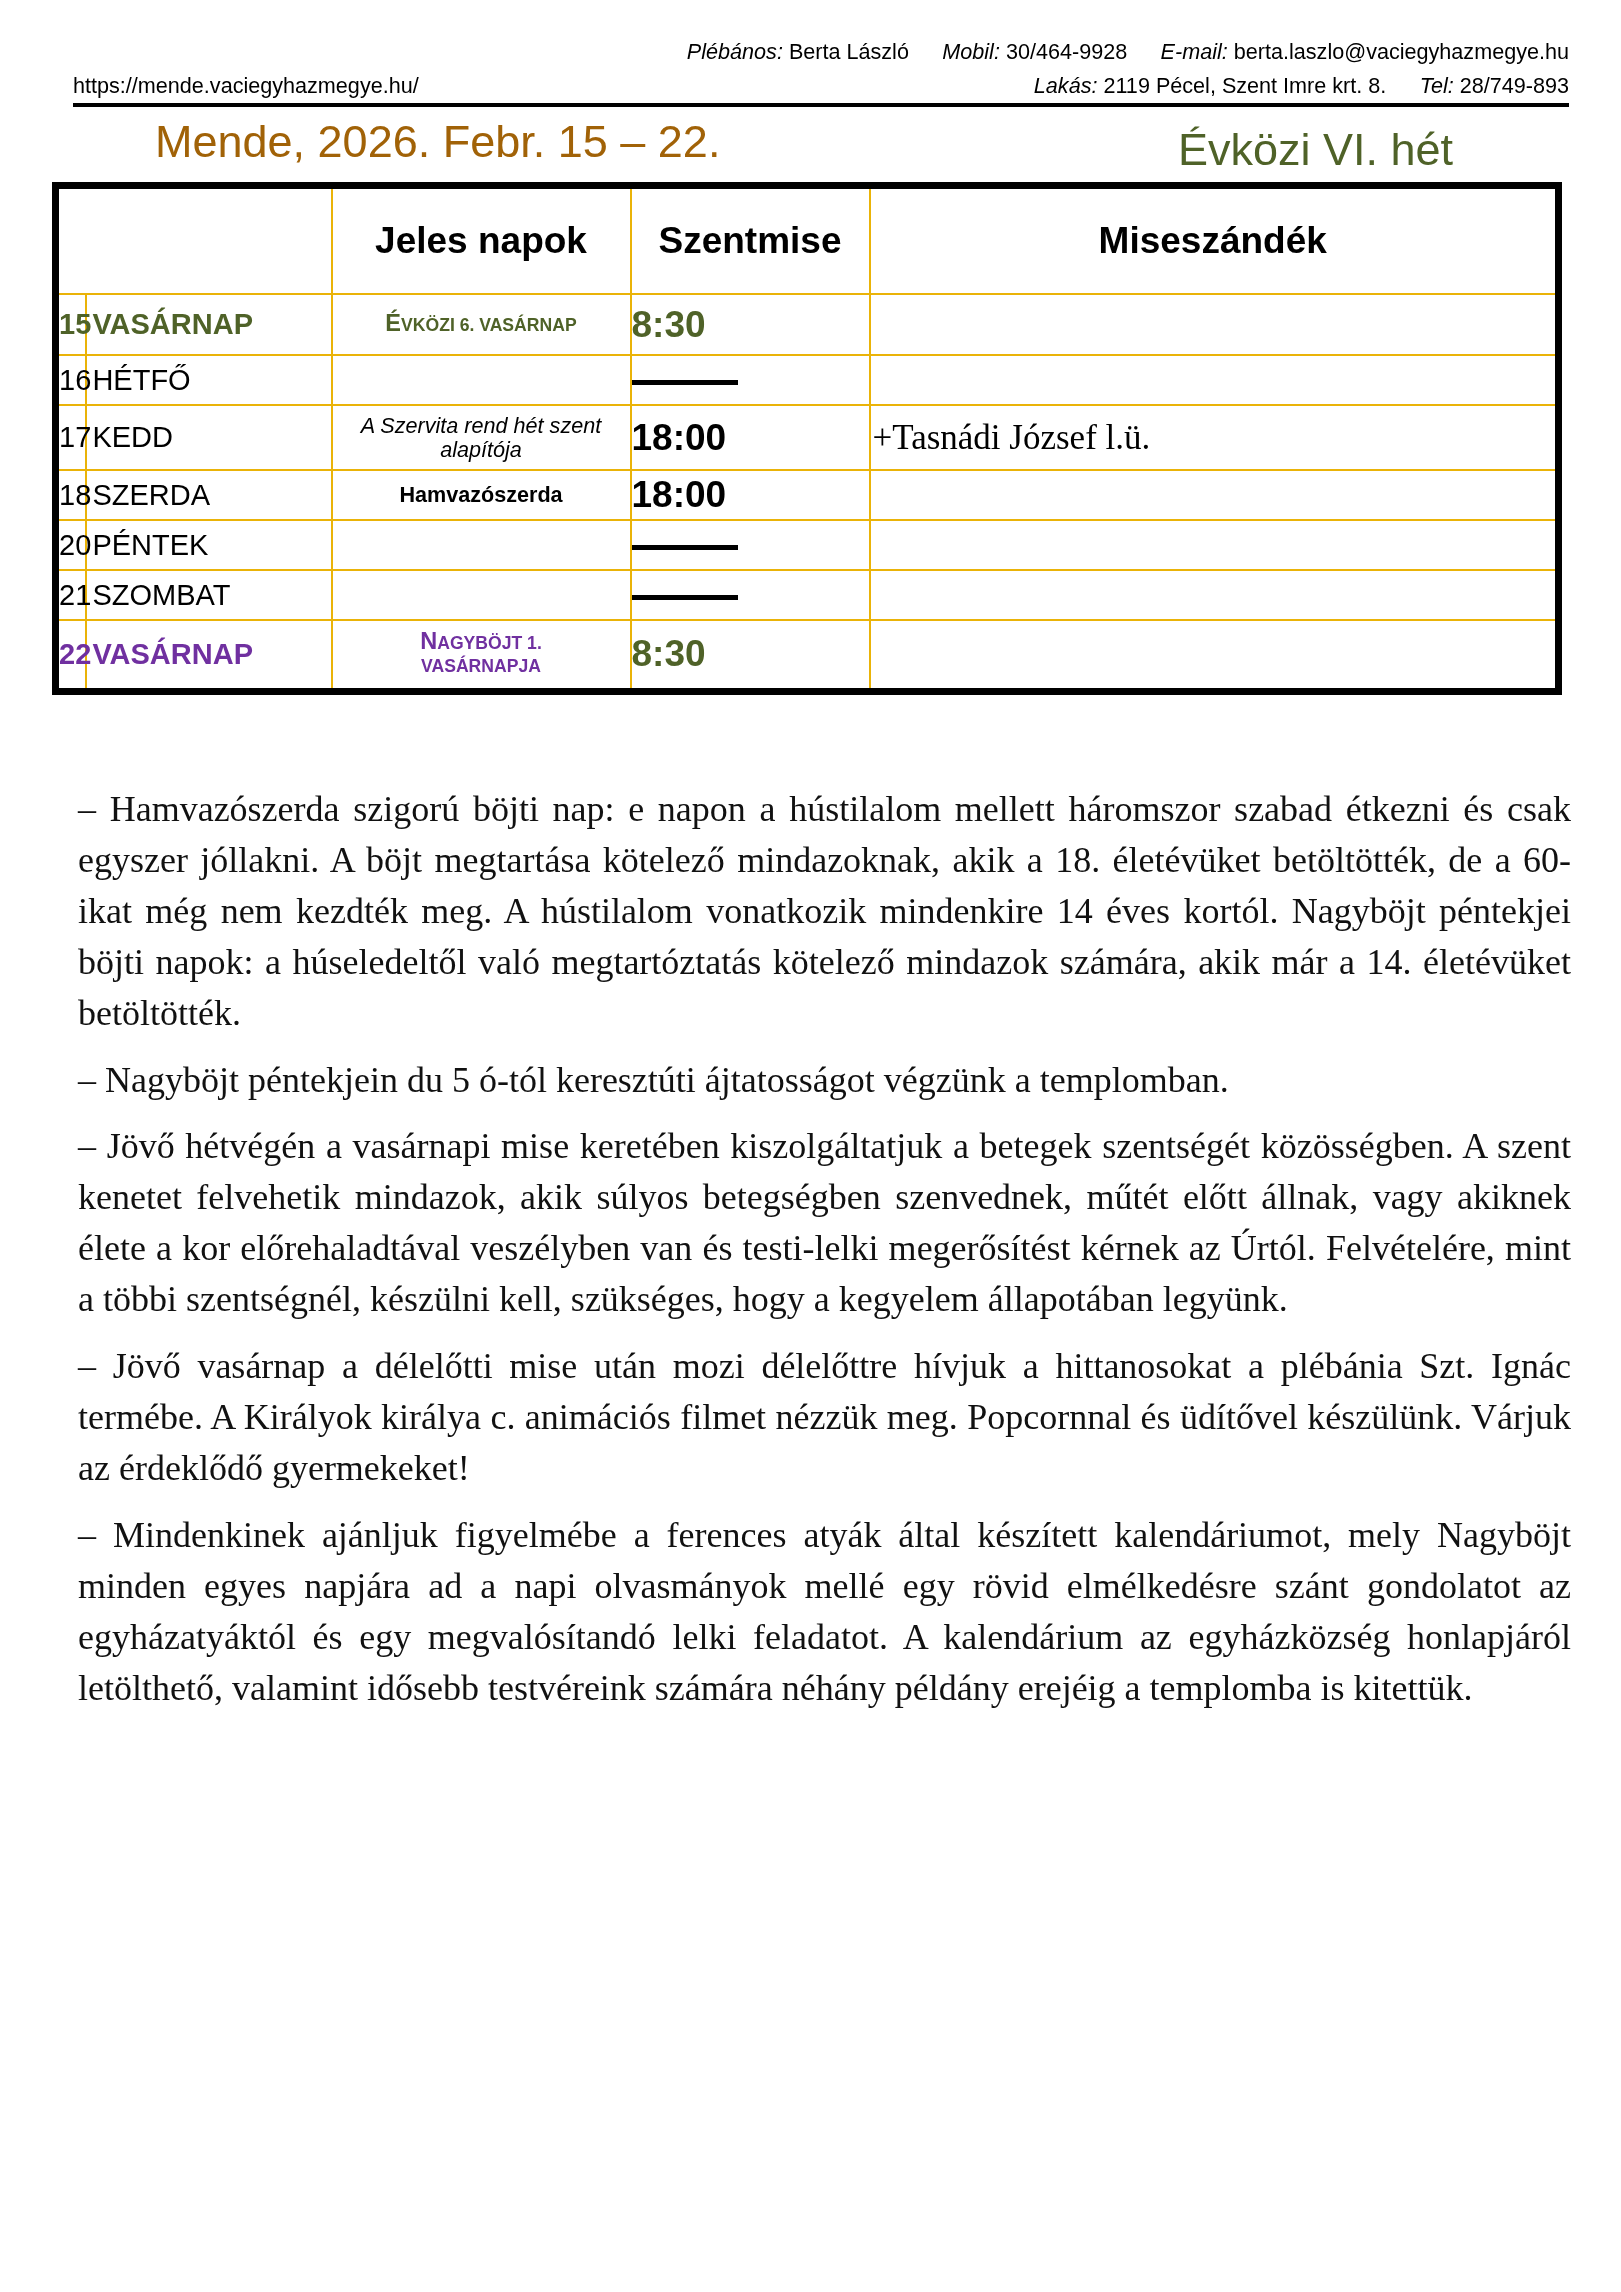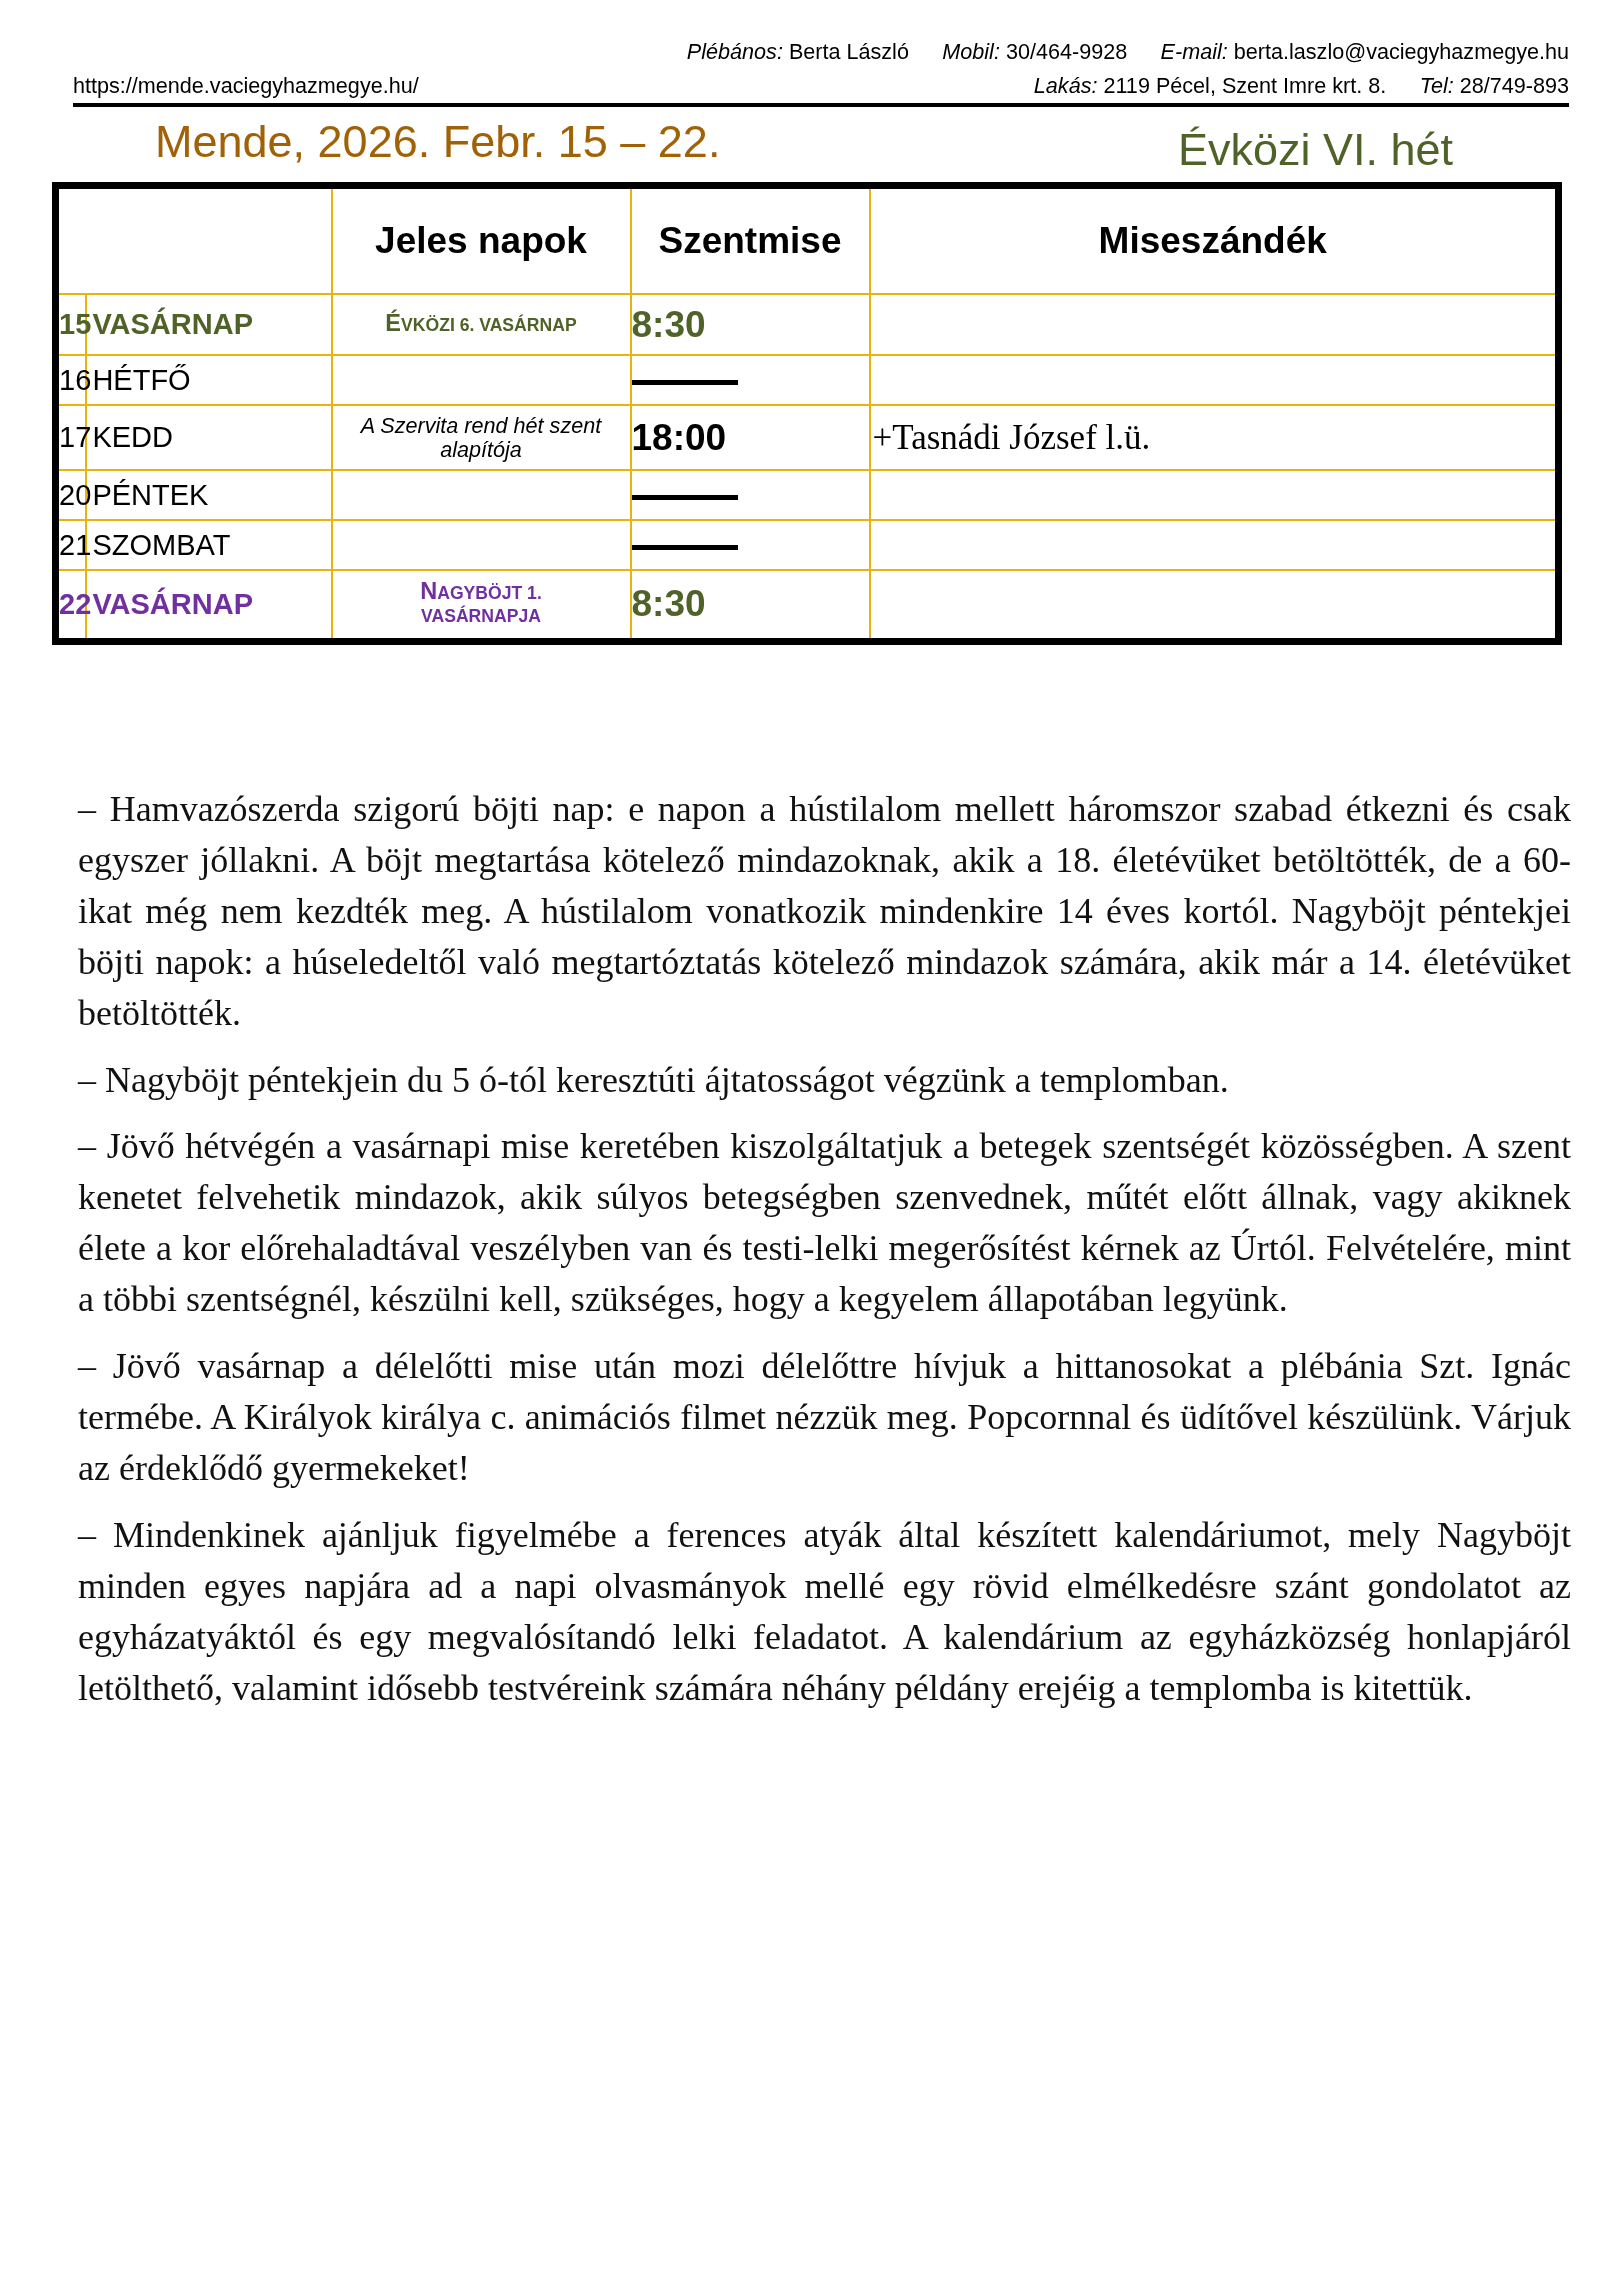--- a/index.html
+++ b/index.html
@@ -100,20 +100,27 @@
     <td class="mise"><span class="dash"></span></td>
     <td class="szand"></td>
   </tr>
   <tr class="r-h3">
     <td class="num">17</td>
     <td class="day">KEDD</td>
     <td class="jel" style="font-style:italic;">A Szervita rend hét szent alapítója</td>
     <td class="mise">18:00</td>
     <td class="szand">+Tasnádi József l.ü.</td>
   </tr>
+  <tr class="r-h4">
+    <td class="num">18</td>
+    <td class="day">SZERDA</td>
+    <td class="jel" style="font-weight:bold;">Hamvazószerda</td>
+    <td class="mise">18:00</td>
+    <td class="szand"></td>
+  </tr>
   <tr class="r-h6">
     <td class="num">20</td>
     <td class="day">PÉNTEK</td>
     <td class="jel"></td>
     <td class="mise"><span class="dash"></span></td>
     <td class="szand"></td>
   </tr>
   <tr class="r-h7">
     <td class="num">21</td>
     <td class="day">SZOMBAT</td>

